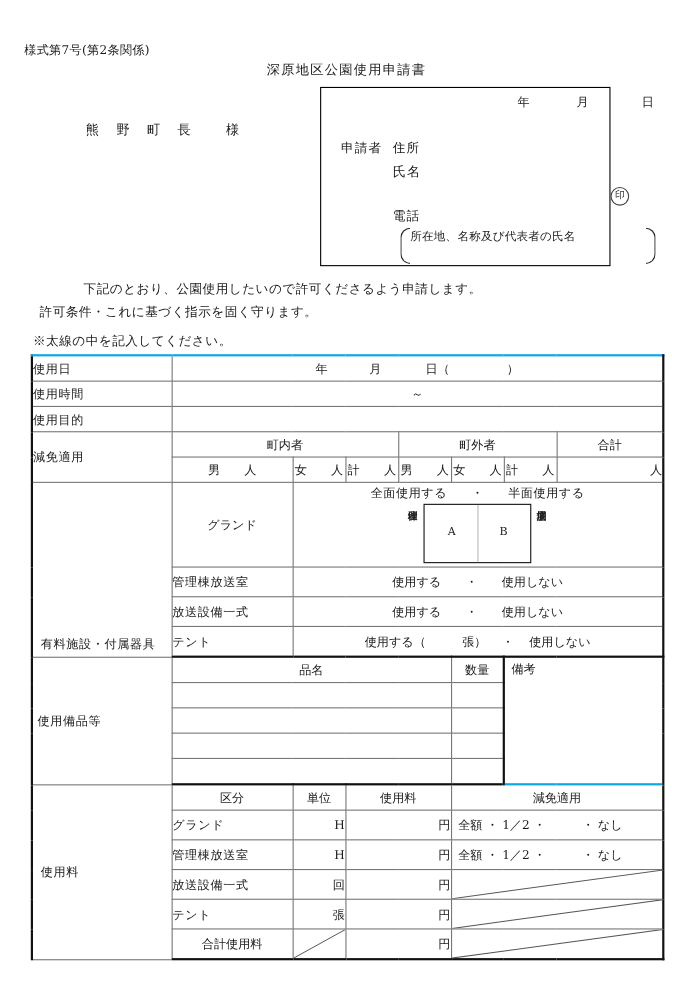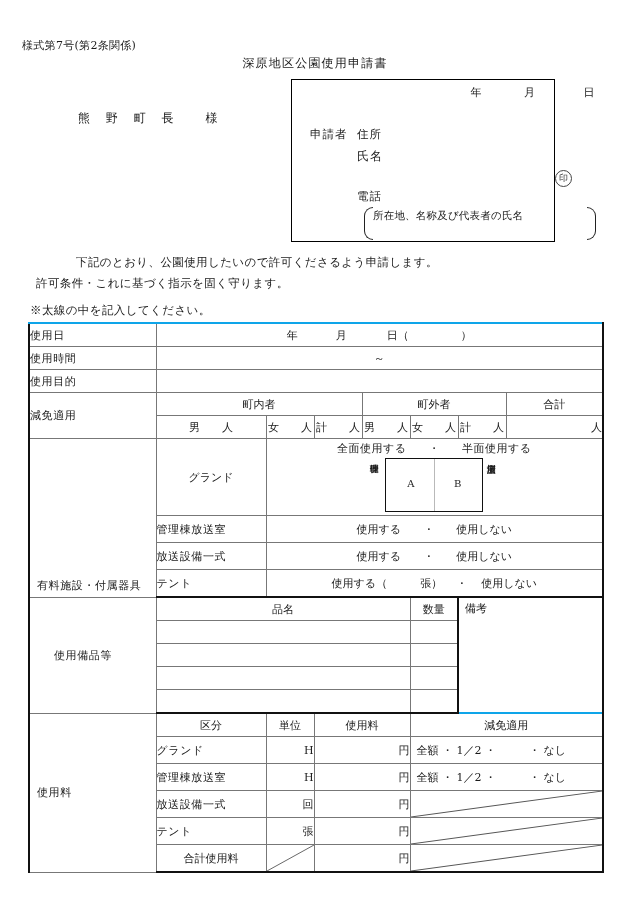--- a/index.html
+++ b/index.html
@@ -358,21 +358,21 @@
     </tr>
 
     <tr>
       <td class="lbl thick-bot h26">テント</td>
       <td class="ctr thick-right thick-bot h26" colspan="6">
         <span>使用する（　　　張）</span><span class="midot-sm">・</span><span>使用しない</span>
       </td>
     </tr>
 
     <tr>
-      <td class="thick-left" rowspan="5" style="vertical-align:middle;padding-left:24px;letter-spacing:0.6px">使用備品等</td>
+      <td class="thick-left" rowspan="5" style="vertical-align:middle;padding-left:4px;letter-spacing:0.6px">使用備品等</td>
       <td class="ctr thick-top h22" colspan="4">品名</td>
       <td class="ctr thick-top h22">数量</td>
       <td class="thick-left thick-right thick-top" rowspan="5" style="vertical-align:top;padding:3px 6px" colspan="2">
         <span>備考</span>
       </td>
     </tr>
     <tr class="blank-row">
       <td colspan="4"></td>
       <td></td>
     </tr>

